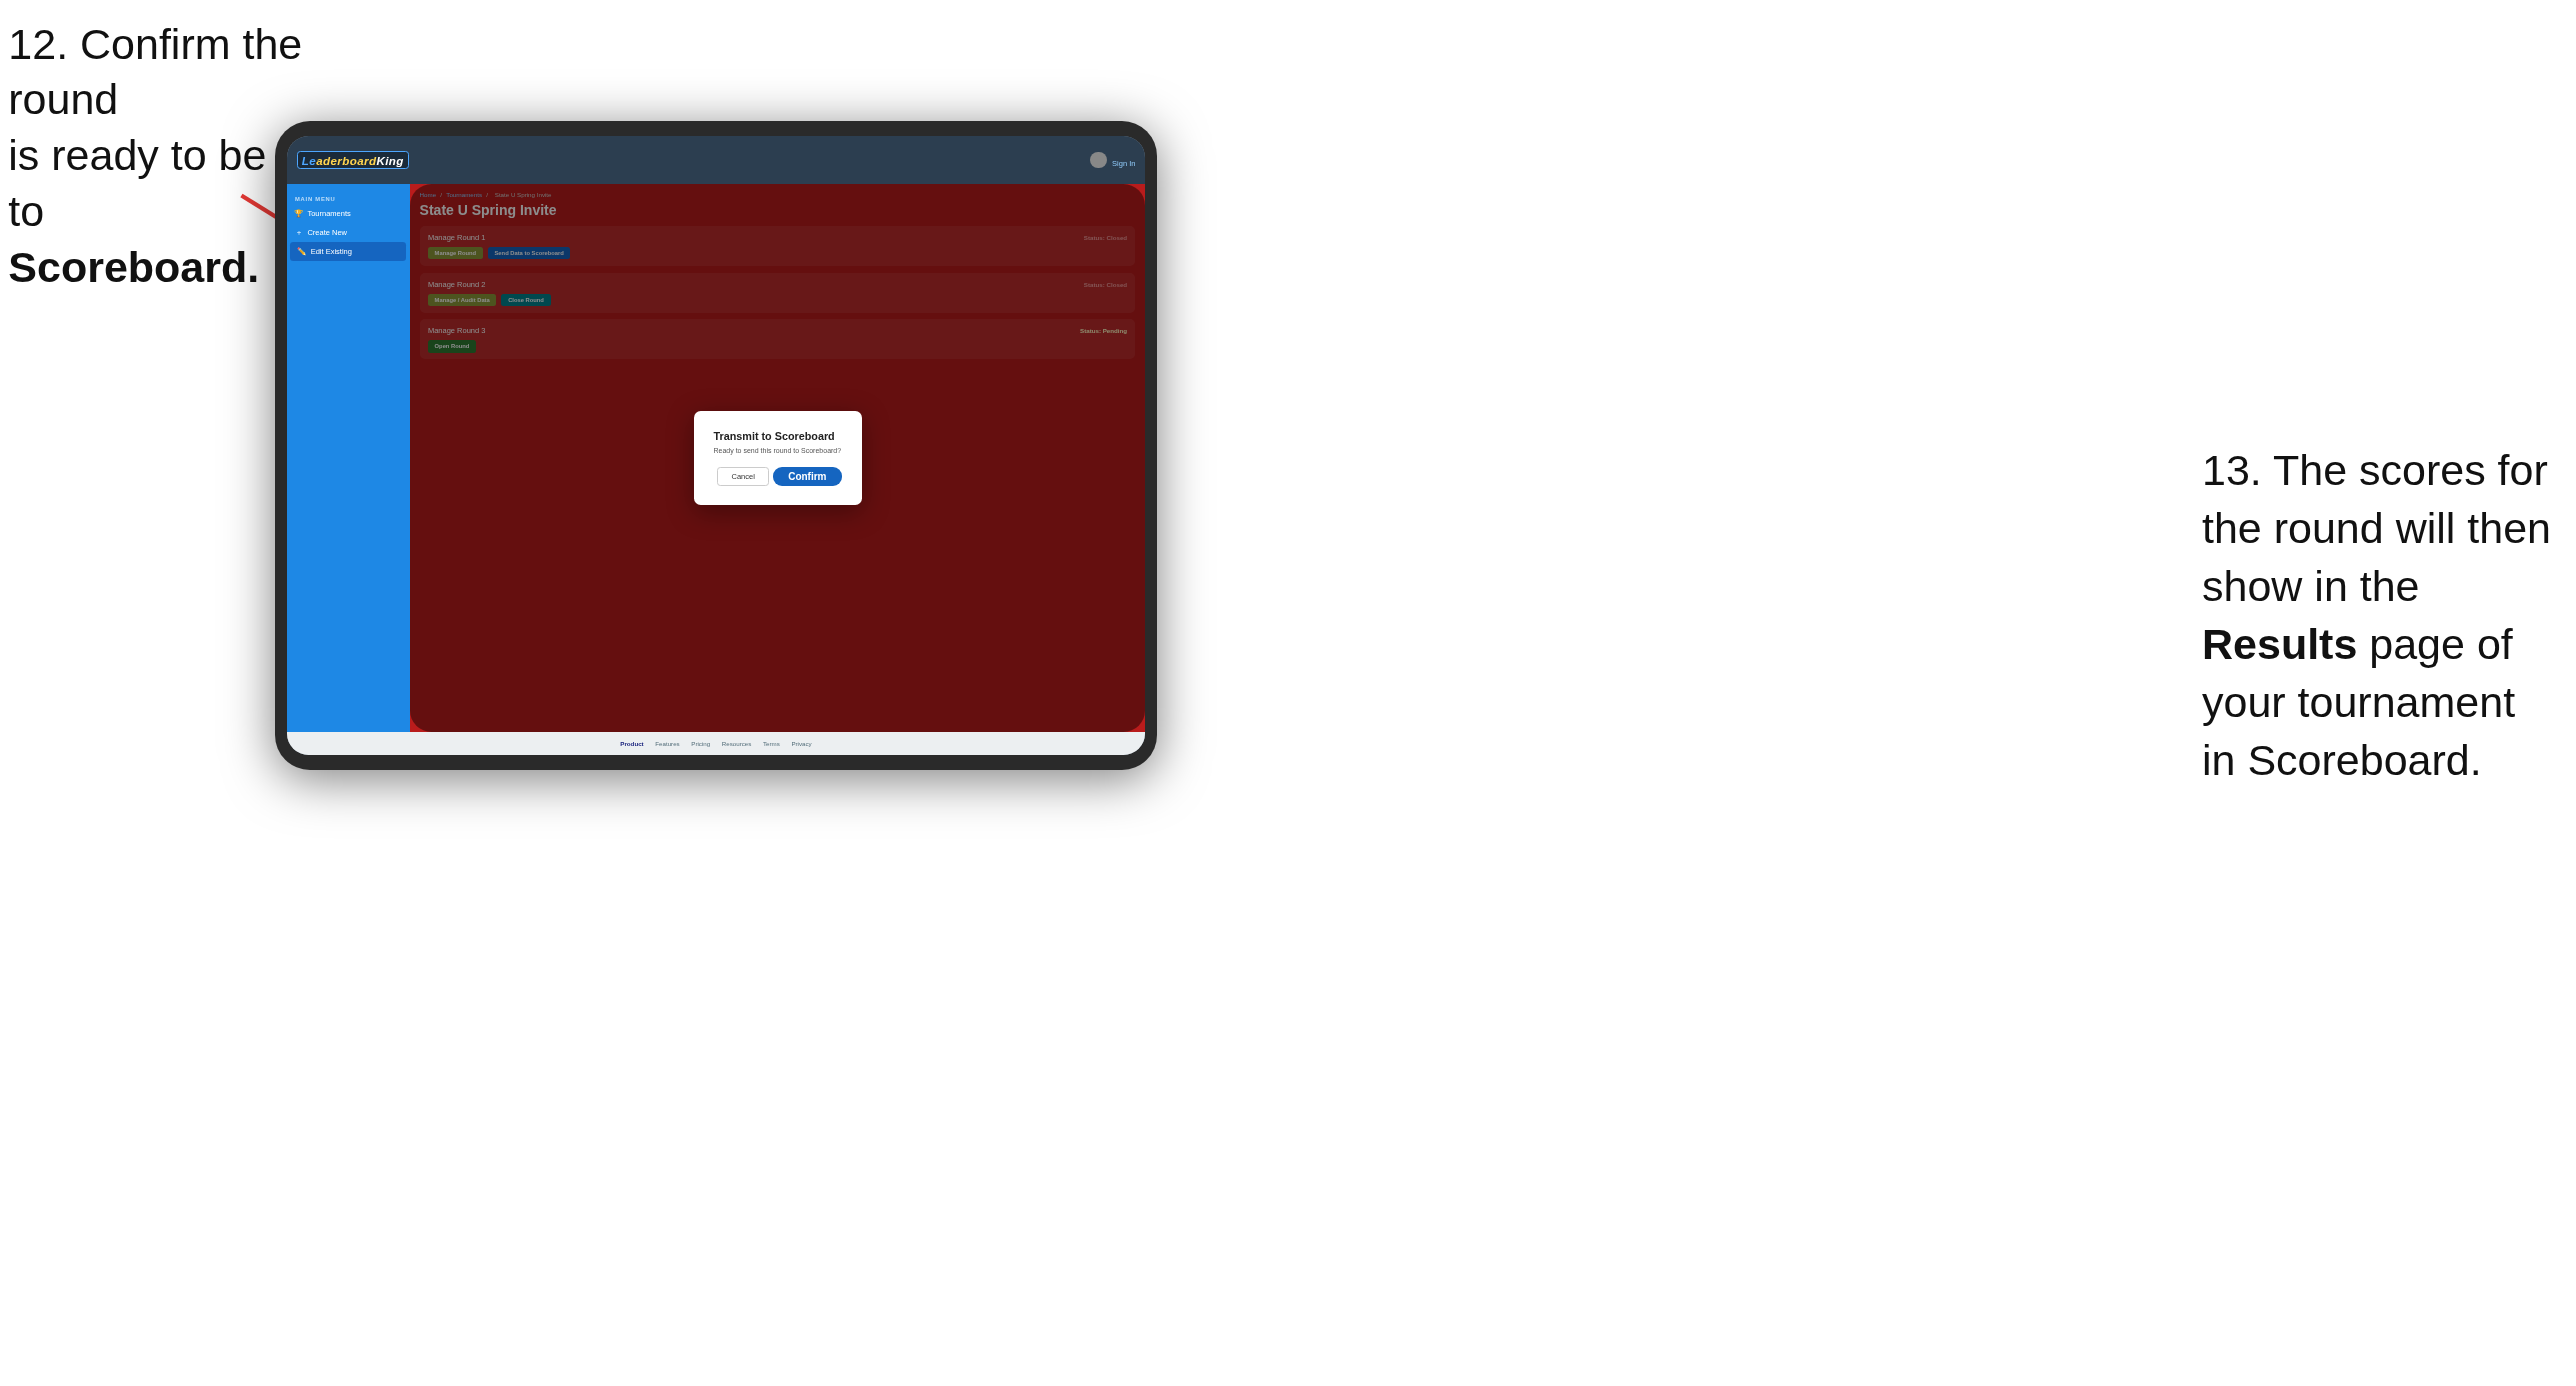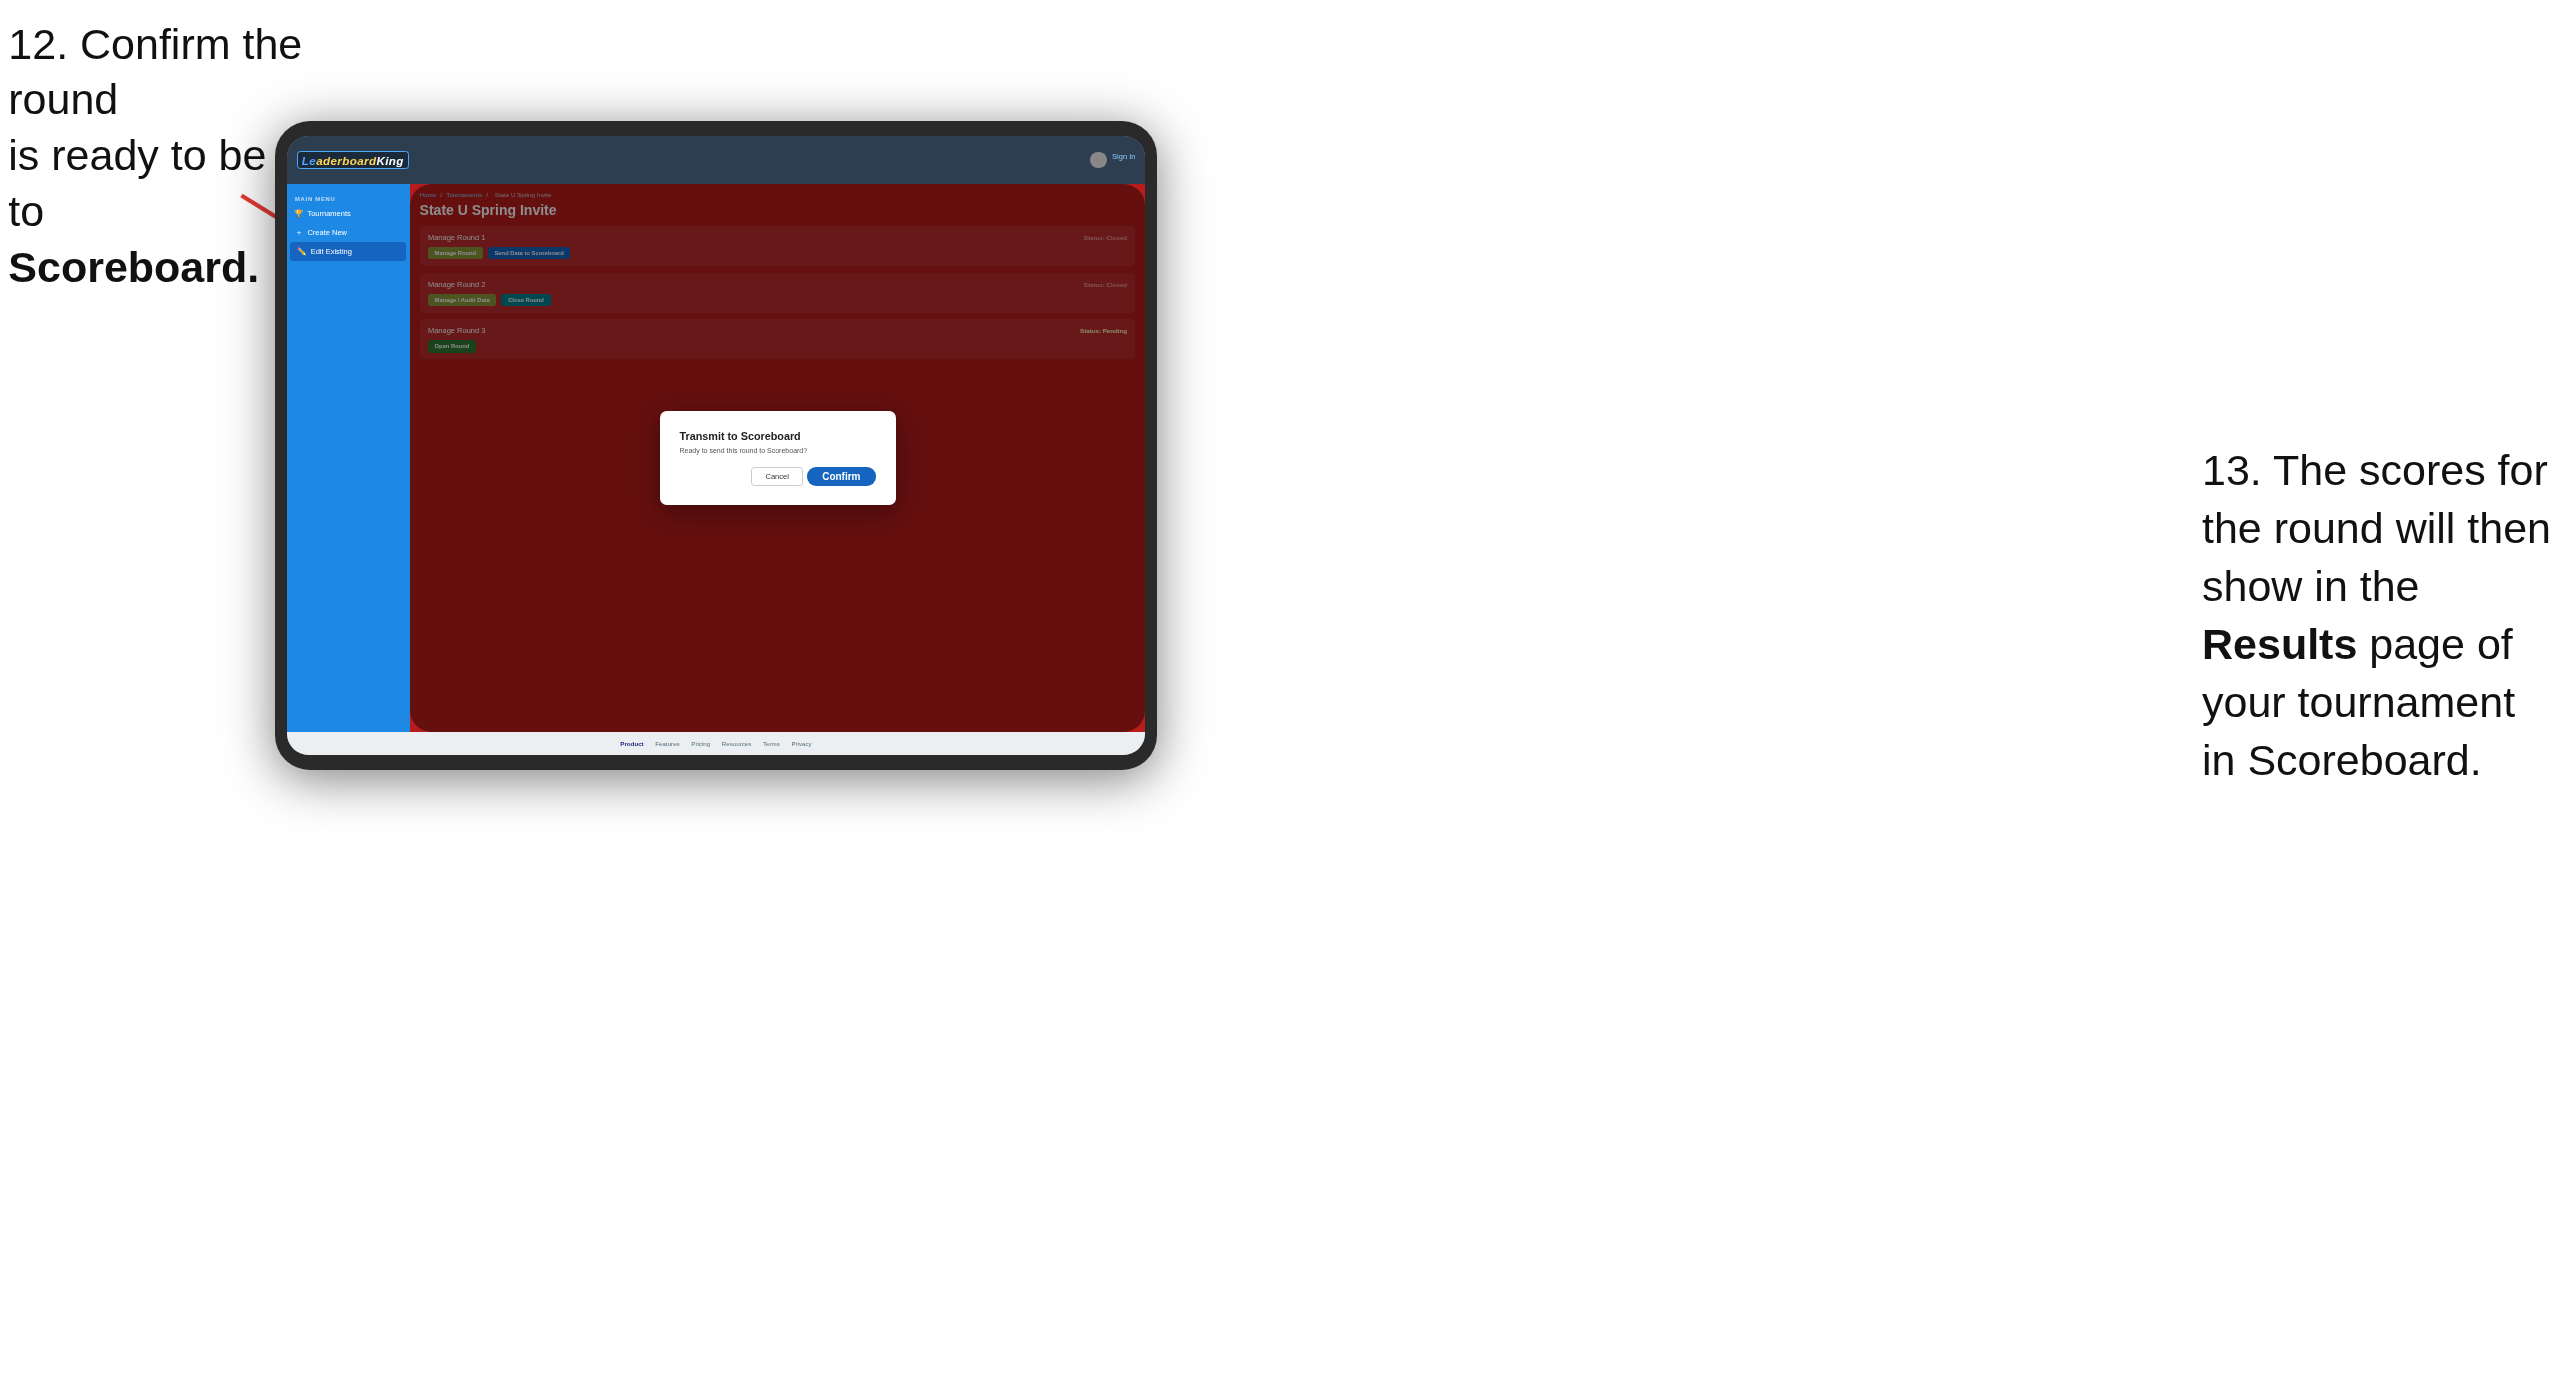--- a/index.html
+++ b/index.html
@@ -101,21 +101,21 @@
     .logo-box {
       background: #1a2a3a;
       border: 1.7px solid #4da6ff;
       border-radius: 3.3px;
       padding: 1.7px 4.2px;
       display: flex;
       align-items: center;
     }
     .top-nav-right {
       display: flex;
-      align-items: flex-start;
+      align-items: flex-end;
       gap: 5px;
       color: #ccc;
       font-size: 8.3px;
     }
     .user-avatar {
       width: 16.6px;
       height: 16.6px;
       background: #888;
       border-radius: 50%;
     }
@@ -285,21 +285,21 @@
       display: flex;
       align-items: center;
       justify-content: center;
       z-index: 100;
       border-radius: 21.6px;
     }
     .modal-box {
       background: #fff;
       border-radius: 6.7px;
       padding: 18.3px 20px;
-      width: 236px;
+      width: 168px;
       box-shadow: 0 6.7px 27px rgba(0,0,0,0.35);
     }
     .modal-title {
       font-size: 10.8px;
       font-weight: 700;
       color: #222;
       margin-bottom: 5px;
     }
     .modal-subtitle {
       font-size: 7px;

